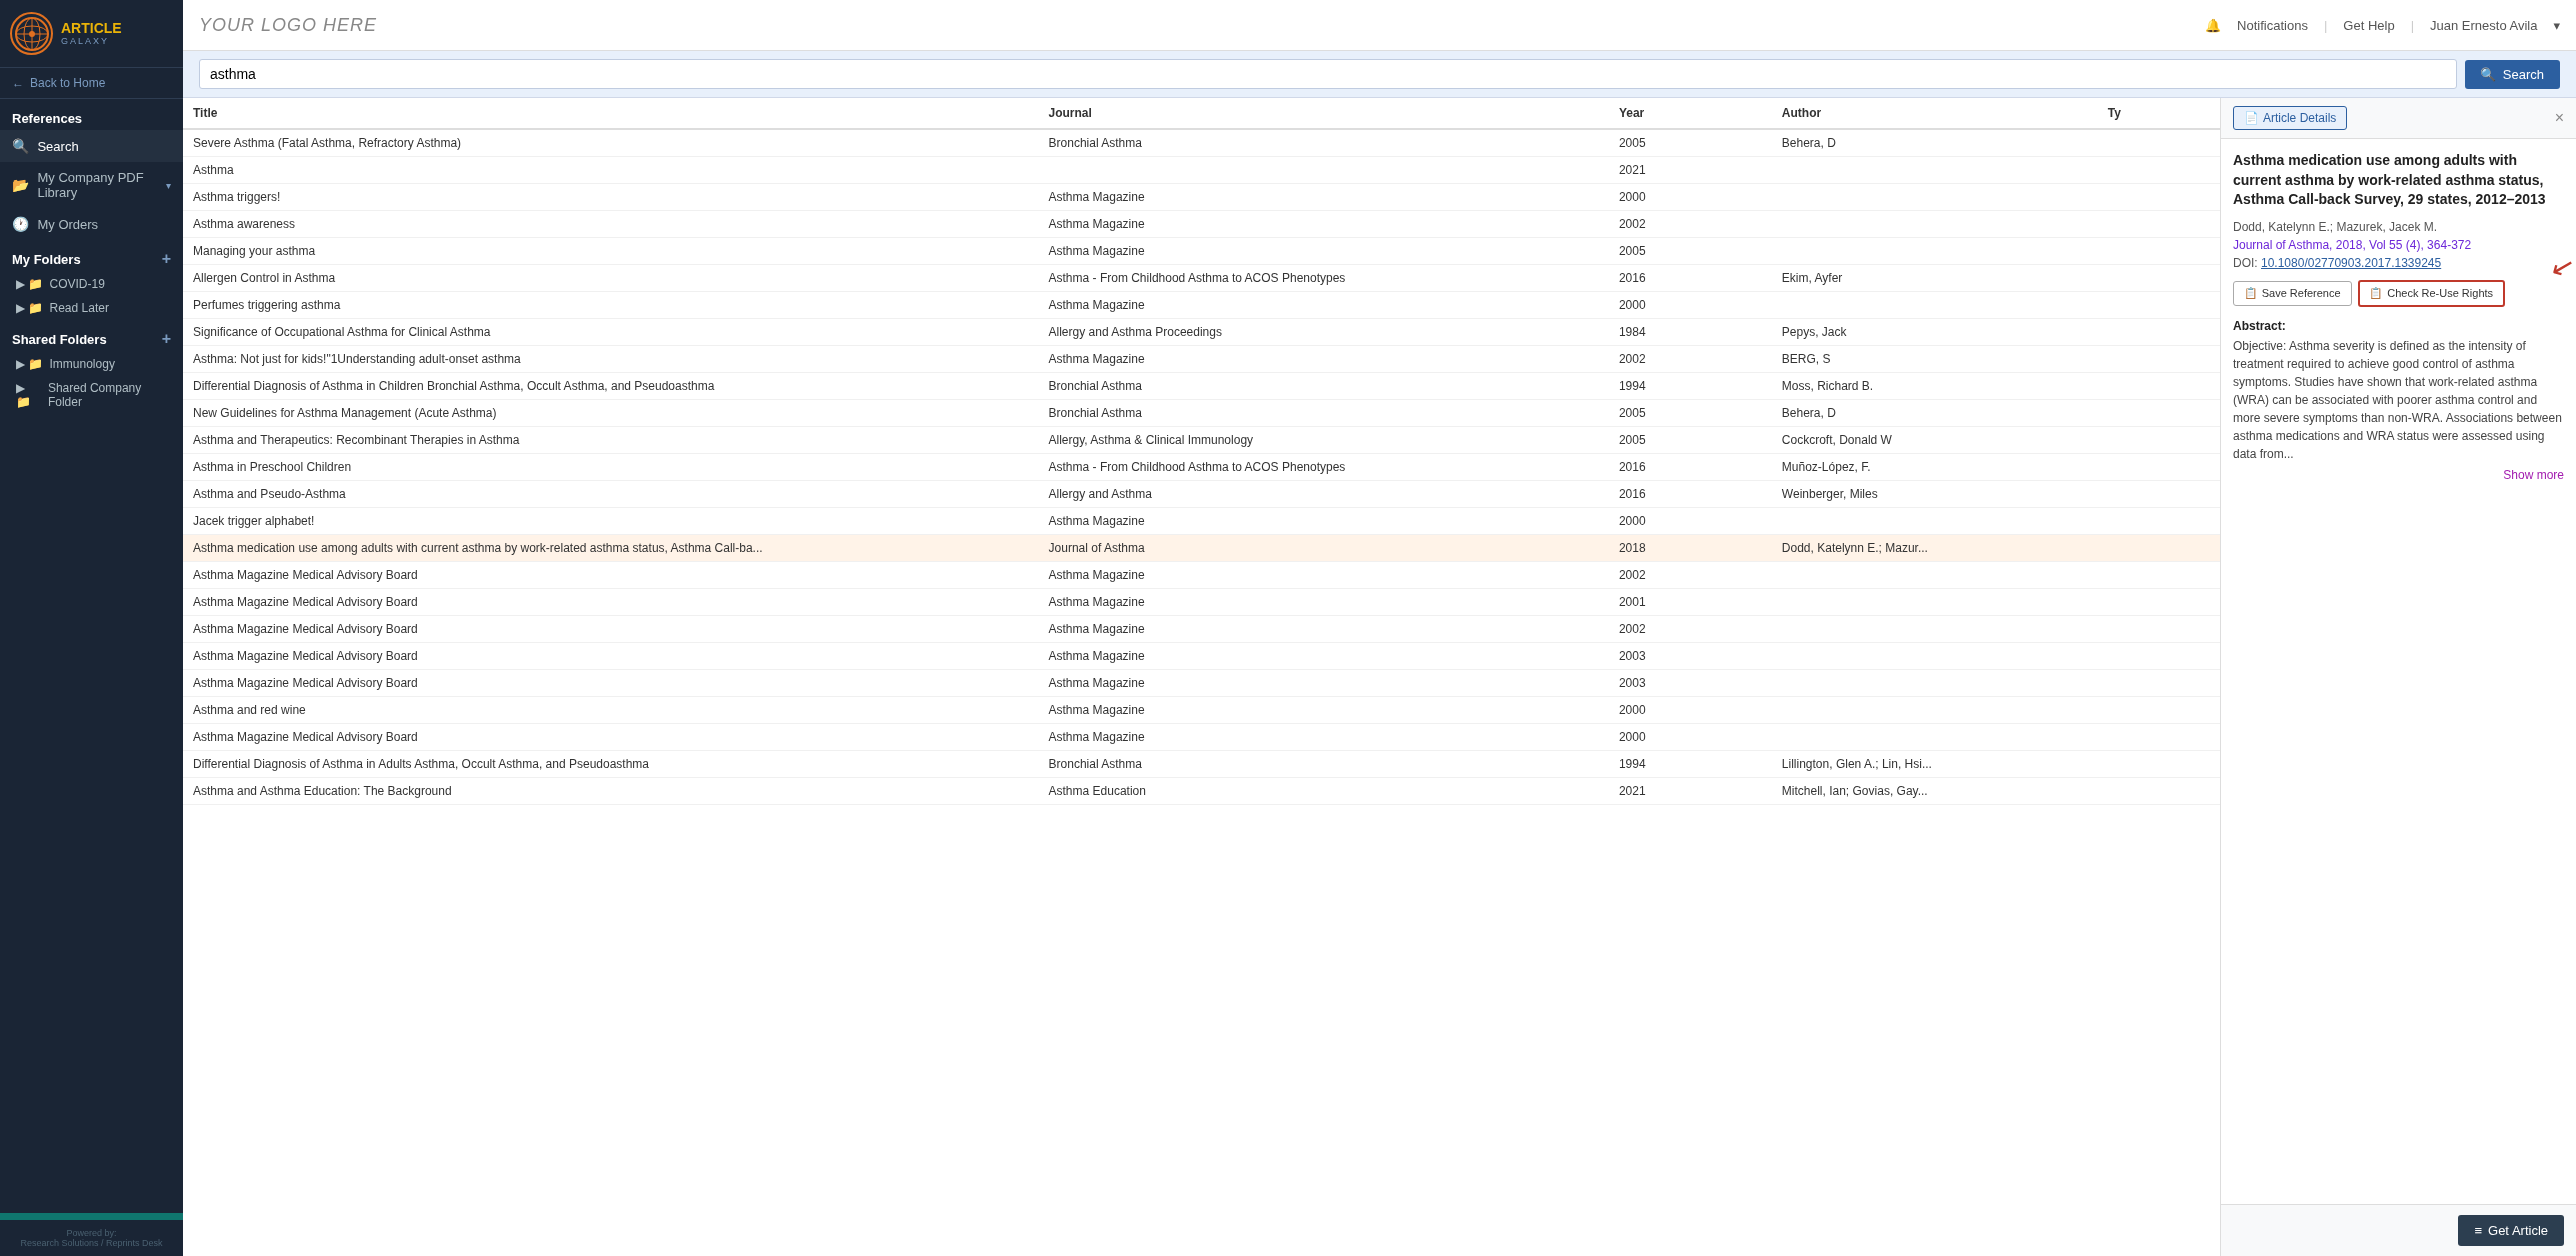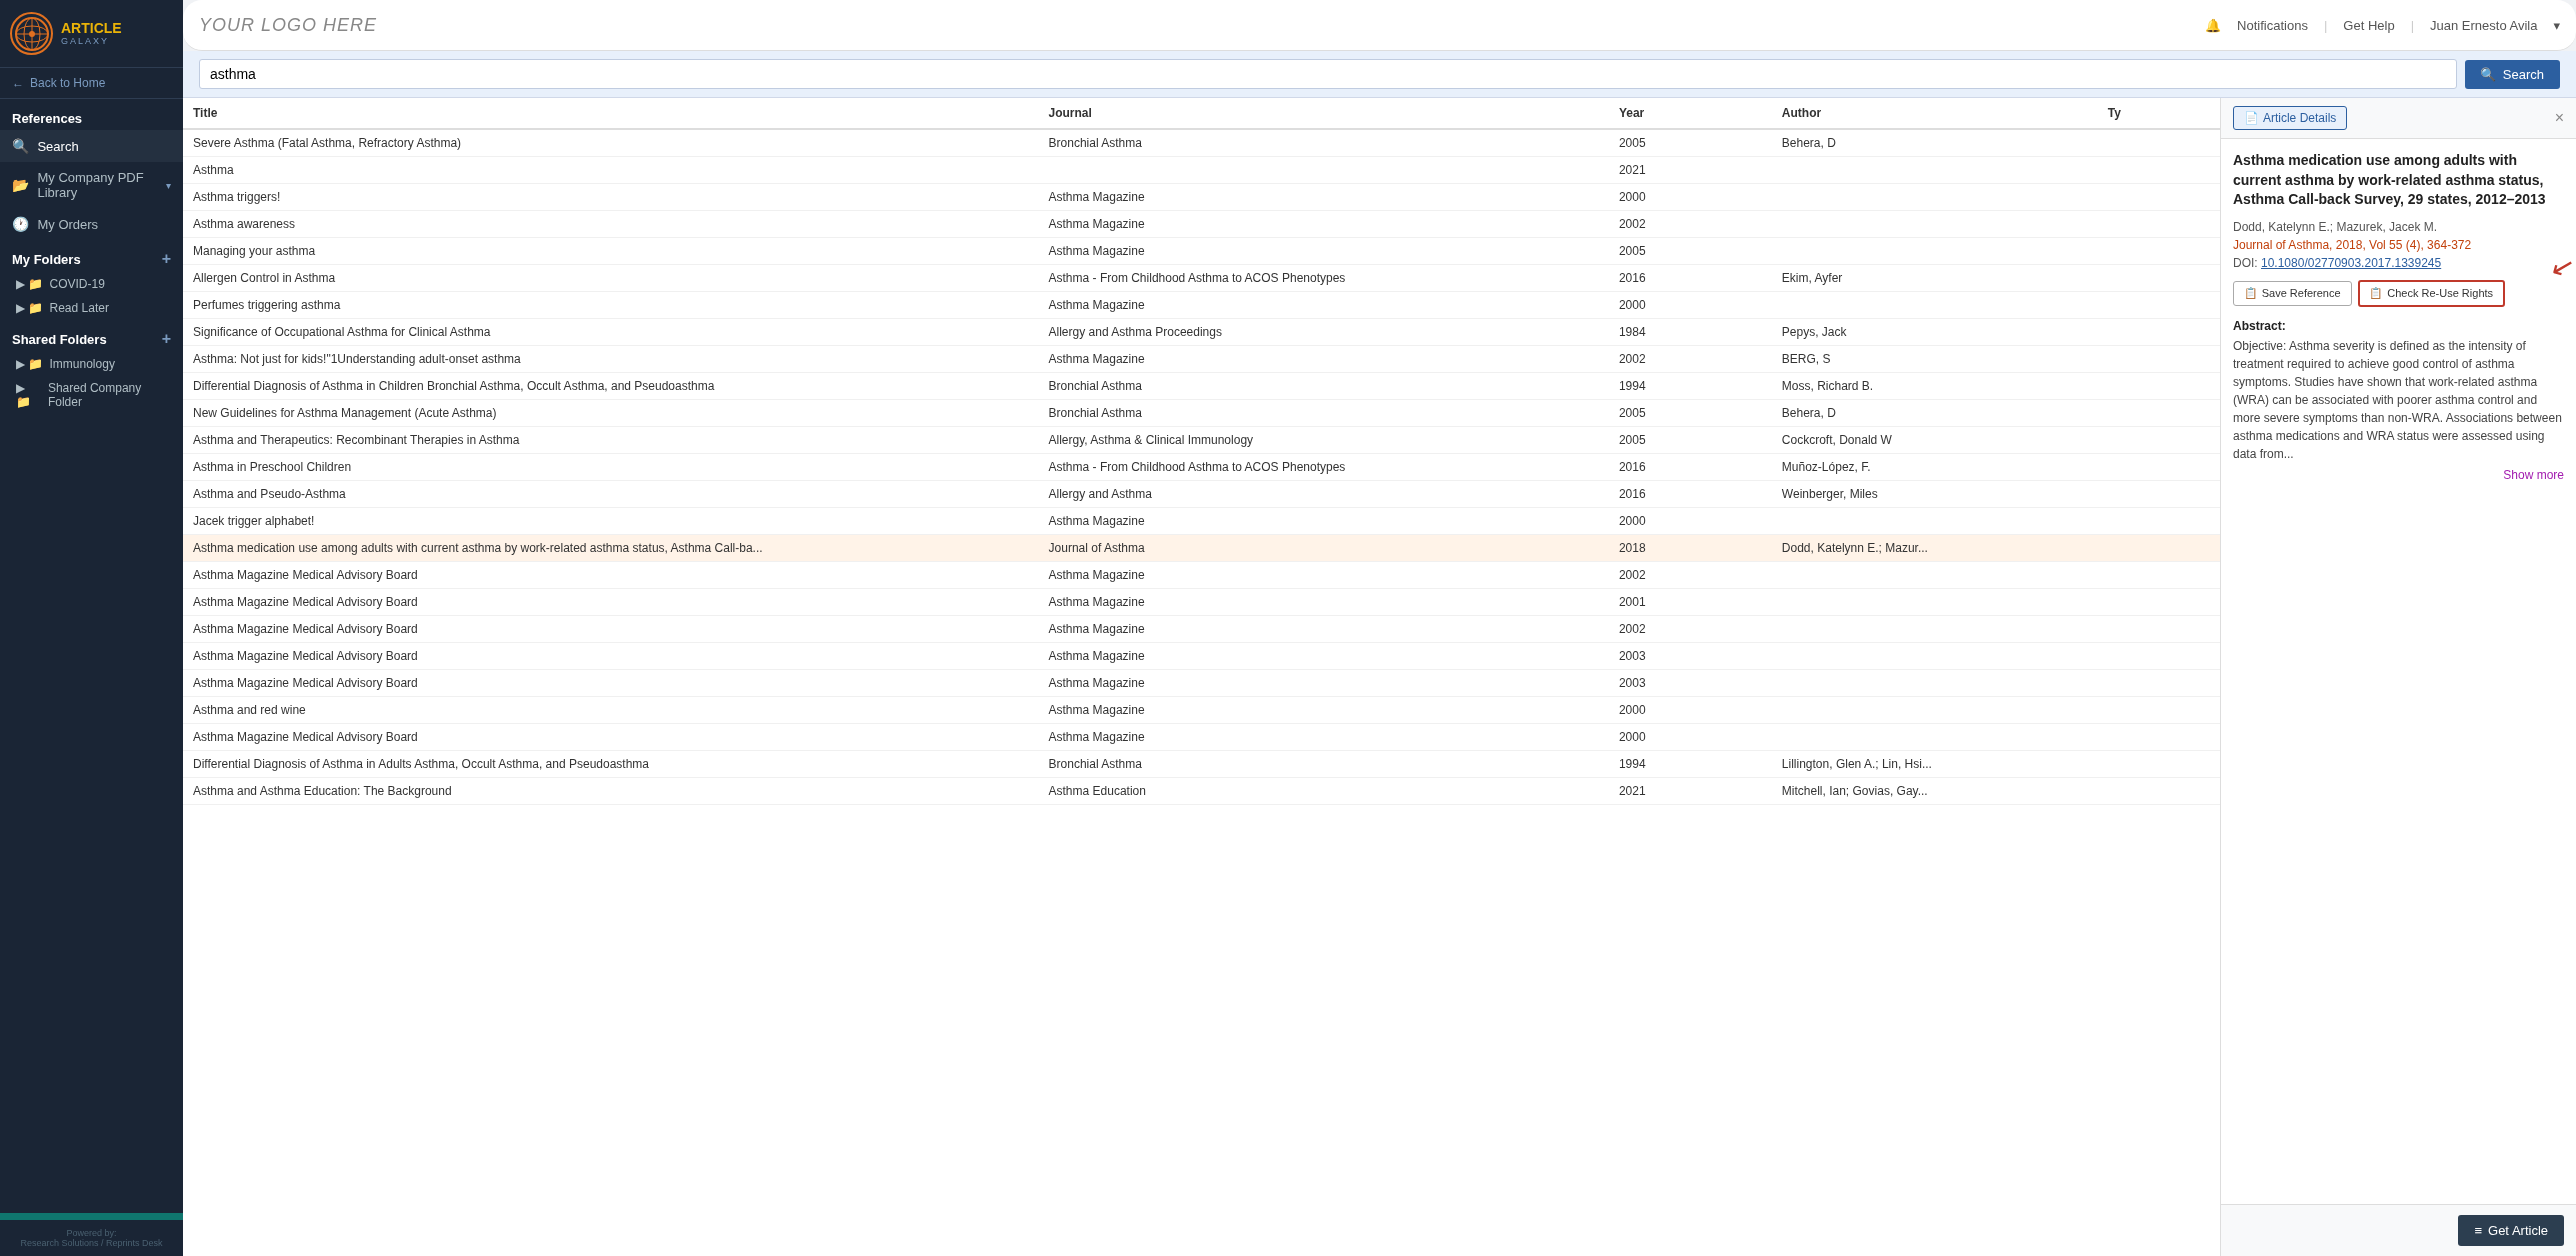--- a/index.html
+++ b/index.html
@@ -105,21 +105,20 @@
 
     
     #topbar {
       background: #fff;
       padding: 8px 16px;
       display: flex;
       align-items: center;
       justify-content: space-between;
       border-bottom: 1px solid #ddd;
       min-height: 51px;
-      border-radius: 19px;
     }
     .logo-placeholder { font-size: 18px; color: #888; font-style: italic; letter-spacing: 1px; }
     .topbar-right { display: flex; align-items: center; gap: 16px; font-size: 13px; color: #555; }
     .topbar-right a { color: #555; text-decoration: none; cursor: pointer; }
 
     
     #searchbar {
       background: #e8f0fb;
       padding: 8px 16px;
       display: flex;
@@ -252,21 +251,21 @@
       line-height: 1.4;
       margin-bottom: 10px;
     }
     .detail-authors {
       font-size: 12px;
       color: #555;
       margin-bottom: 4px;
     }
     .detail-journal {
       font-size: 12px;
-      color: #c2410c;
+      color: #6d28d9;
       margin-bottom: 4px;
     }
     .detail-doi {
       font-size: 12px;
       color: #555;
       margin-bottom: 10px;
     }
     .detail-doi a { color: #2c5fa0; text-decoration: underline; cursor: pointer; }
     .detail-actions {
       display: flex;

